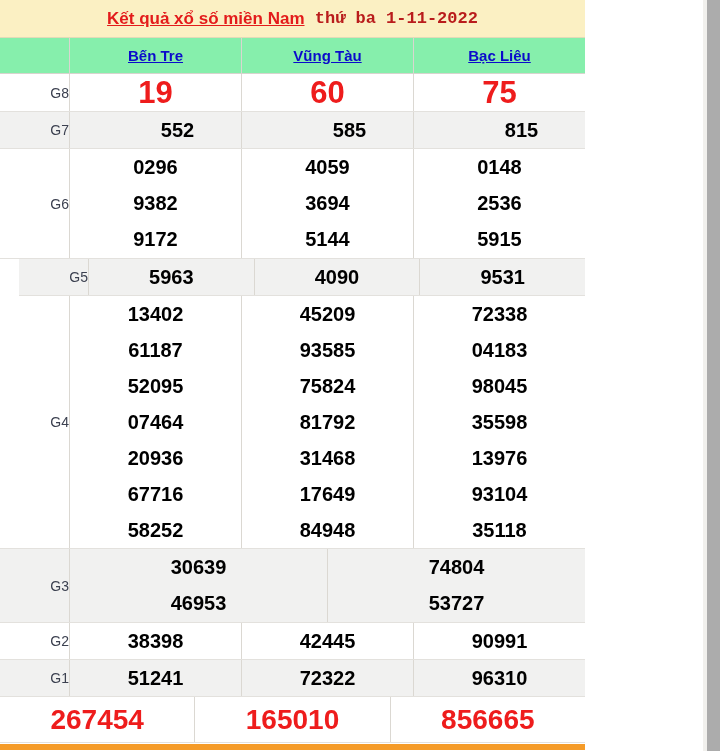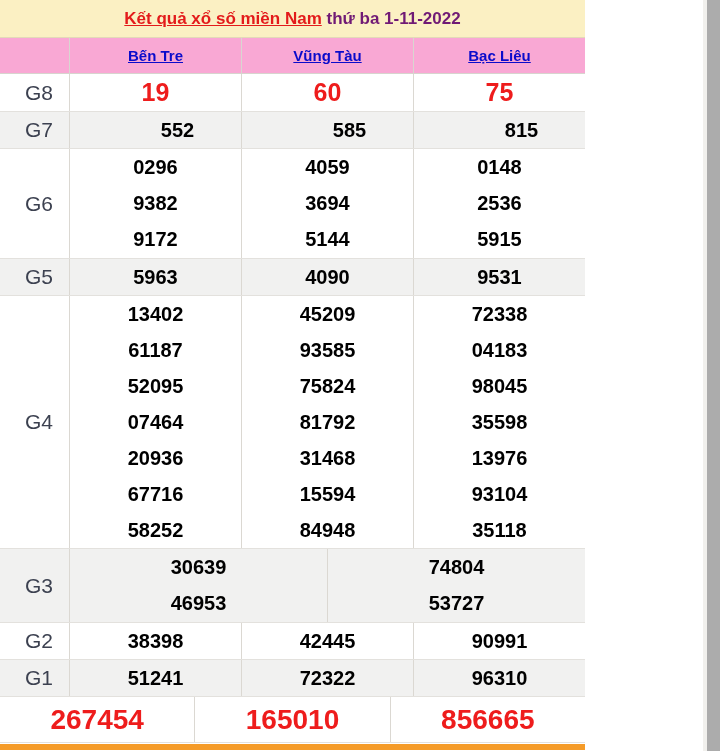--- a/index.html
+++ b/index.html
@@ -6,47 +6,47 @@
   html,body { width:720px; height:751px; overflow:hidden; background:#ffffff;
               font-family:"Liberation Sans", sans-serif; }
   .page { position:relative; width:720px; height:751px; background:#ffffff; }
   .content { position:absolute; left:0; top:0; width:585px; }
 
   
   .title-bar { height:38px; background:#FBF0C3; border-bottom:1px solid #E3DAB8;
                display:flex; align-items:center; justify-content:center;
                font-size:17px; font-weight:bold; white-space:pre; }
   .title-link { color:#E31B1B; text-decoration:underline; cursor:pointer; }
-  .title-rest { color:#701a75; }
-
-  
-  .thead { display:flex; height:36px; background:#f9a8d4; border-bottom:1px solid #D7D4CE; }
+  .title-rest { color:#b91c1c;font-family:Liberation Mono, monospace; }
+
+  
+  .thead { display:flex; height:36px; background:#86efac; border-bottom:1px solid #D7D4CE; }
   .th-corner { width:70px; border-right:1px solid #D9D6D0; }
   .th { flex:1; display:flex; align-items:center; justify-content:center;
         border-right:1px solid #D9D6D0; }
   .th:last-child { border-right:none; }
   .th span { color:#0B0BCB; font-weight:bold; font-size:15px;
              text-decoration:underline; cursor:pointer; }
 
   
   .prow { display:flex; border-bottom:1px solid #E3E1DD; background:#ffffff; }
   .prow.gray { background:#F1F1F0; }
   .plabel { width:70px; display:flex; align-items:center; justify-content:flex-end;
-            padding-right:16px; color:#3C4150; font-size:21px;
+            padding-right:0; color:#3C4150; font-size:14px;
             border-right:1px solid #DBD8D2; }
   .pcol { flex:1; display:flex; flex-direction:column; justify-content:center;
           border-right:1px solid #DBD8D2; }
   .pcol:last-child { border-right:none; }
   .pline { flex:1; display:flex; align-items:center; justify-content:center;
            font-weight:bold; font-size:20px; color:#000000; }
   .red .pline { color:#EE1C1C; }
-  .r-g8 { height:38px; } .r-g8 .pline { font-size:25px; }
+  .r-g8 { height:38px; } .r-g8 .pline { font-size:31px; }
   .r-g7 { height:37px;gap:44px; }
   .r-g6 { height:110px; }
-  .r-g5 { height:37px; }
+  .r-g5 { height:37px;margin-left:19px; }
   .r-g4 { height:253px; }
   .r-g3 { height:74px; }
   .r-g2 { height:37px; }
   .r-g1 { height:37px; }
   .r-db { height:46px; } .r-db .pline { font-size:28px; }
 
   
   .orange-bar { height:6px; background:#F59B28; margin-top:1px; }
 
   
@@ -144,21 +144,21 @@
         <div class="pline">20936</div>
         <div class="pline">67716</div>
         <div class="pline">58252</div>
       </div>
       <div class="pcol">
         <div class="pline">45209</div>
         <div class="pline">93585</div>
         <div class="pline">75824</div>
         <div class="pline">81792</div>
         <div class="pline">31468</div>
-        <div class="pline">15594</div>
+        <div class="pline">17649</div>
         <div class="pline">84948</div>
       </div>
       <div class="pcol">
         <div class="pline">72338</div>
         <div class="pline">04183</div>
         <div class="pline">98045</div>
         <div class="pline">35598</div>
         <div class="pline">13976</div>
         <div class="pline">93104</div>
         <div class="pline">35118</div>

